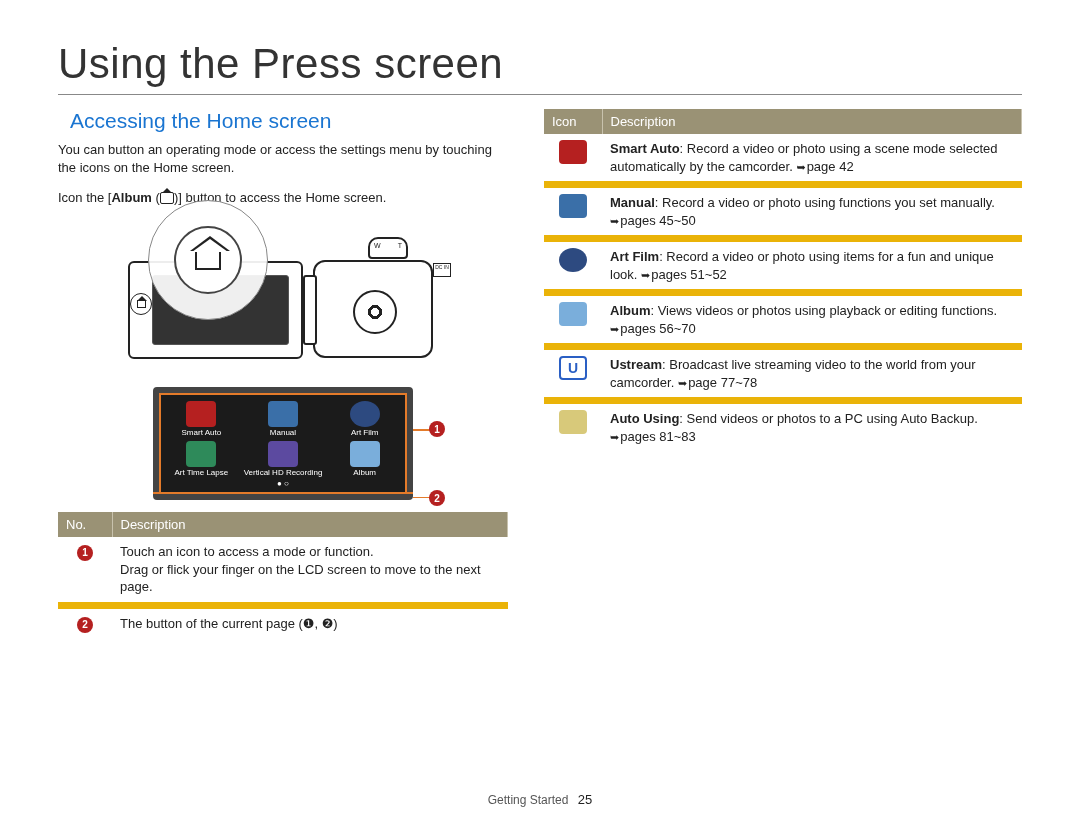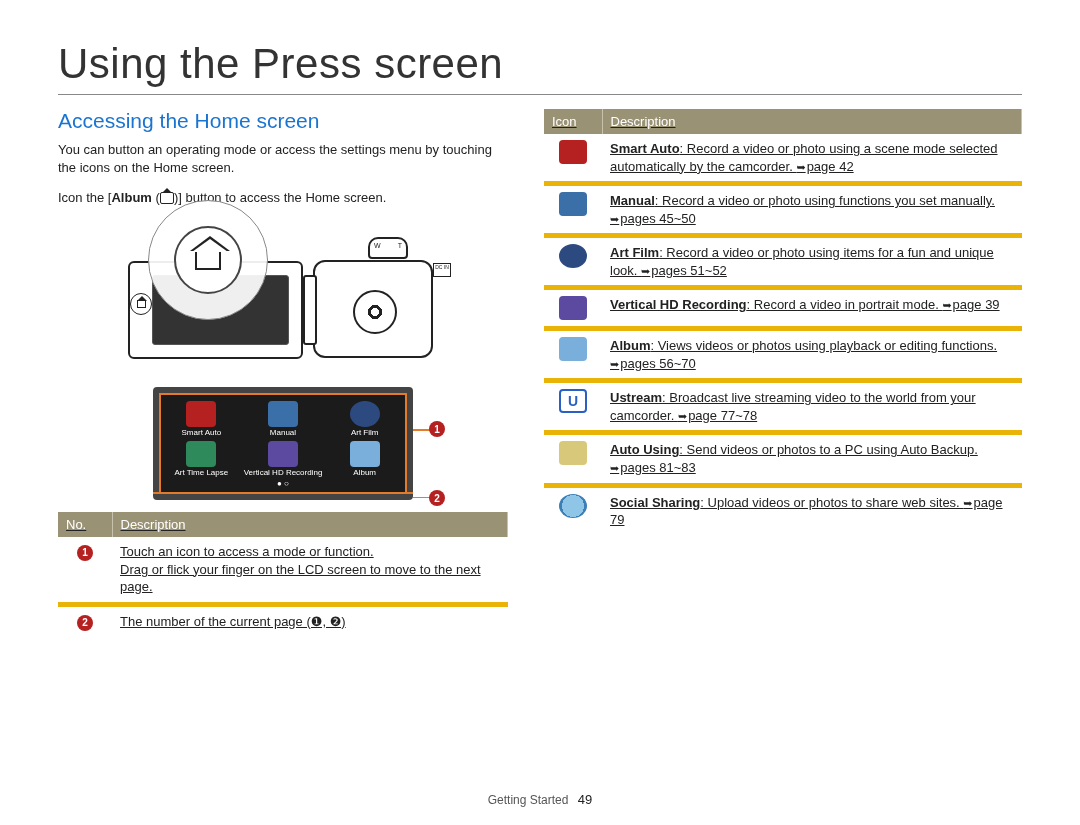--- a/index.html
+++ b/index.html
@@ -25,20 +25,21 @@
     margin-bottom: 14px;
   }
   .cols { display: flex; gap: 36px; }
   .col-left { width: 450px; }
   .col-right { flex: 1; }
   .section-title {
     color: #1a75d1;
     font-size: 21px;
     font-weight: 400;
     margin-bottom: 8px;
+    margin-left: 12px;
   }
   .intro { font-size: 13px; line-height: 1.35; margin-bottom: 14px; }
   .press { font-size: 13px; margin-bottom: 10px; }
   .press b { font-weight: 700; }
   .home-icon-inline {
     display: inline-block;
     width: 14px; height: 12px;
     border: 1.4px solid #222; border-radius: 2px;
     position: relative; vertical-align: -2px;
   }
@@ -101,28 +102,28 @@
   .hs-pager{text-align:center;color:#fff;font-size:8px;padding:2px 0;}
   .hs-frame::after{
     content:"";position:absolute;left:-8px;right:-8px;bottom:-2px;height:2px;background:#e47b2a;
   }
   .callout{position:absolute;width:16px;height:16px;border-radius:50%;background:#b52020;color:#fff;font-size:10px;font-weight:700;display:flex;align-items:center;justify-content:center;}
   .callout.c1{right:-32px;top:34px;} .callout.c2{right:-32px;bottom:-6px;}
   .callout-line{position:absolute;height:1.5px;background:#e47b2a;}
   .callout-line.l1{right:-20px;top:42px;width:20px;}
   .callout-line.l2{right:-20px;bottom:2px;width:20px;}
   
-  table { width:100%; border-collapse: collapse; font-size:13px;text-decoration:underline; }
+  table { width:100%; border-collapse: collapse; font-size:13px; }
   th {
     background:#9a9275; color:#fff; font-weight:400; text-align:left;
     padding:5px 8px; border-right:1px solid #c8c2ad;
   }
   th:first-child{width:54px;}
   .icons-table th:first-child{width:58px;}
-  td { padding:6px 8px; vertical-align: top; line-height:1.35; border-top:5px solid #eab308;}
+  td { padding:6px 8px; vertical-align: top; line-height:1.35; border-top:7px solid #eab308;}
   tbody tr:first-child td{border-top:none;}
   .circle-num{display:inline-block;width:16px;height:16px;border-radius:50%;background:#b52020;color:#fff;font-size:10px;font-weight:700;text-align:center;line-height:16px;}
   .desc b{font-weight:700;}
   .pg-arrow::before{content:"➥";font-size:11px;margin-right:1px;}
   
   .ic{display:inline-block;width:28px;height:24px;border-radius:4px;vertical-align:middle;}
   .ic.smart{background:#b52020;}
   .ic.manual{background:#3a6fa8;}
   .ic.artfilm{background:#2d4a80;border-radius:50%;}
   .ic.artlapse{background:#2e8a5a;}
@@ -218,21 +219,21 @@
         <th>Description</th>
       </tr>
         </thead>
       <tbody id="left-tbody">
           <tr>
             <td style="text-align:center;"><span class="circle-num">1</span></td>
             <td class="desc">Touch an icon to access a mode or function.<br>Drag or flick your finger on the LCD screen to move to the next page.</td>
           </tr>
           <tr>
             <td style="text-align:center;"><span class="circle-num">2</span></td>
-            <td class="desc">The number of the current page (❶, ❷)</td>
+            <td class="desc">The button of the current page (❶, ❷)</td>
           </tr>
         </tbody>
     </table>
   </div>
 
   <div class="col-right">
     <table class="icons-table">
       <thead>
           <tr>
         <th>Icon</th>
@@ -246,40 +247,32 @@
           </tr>
           <tr>
             <td style="text-align:center;"><span class="ic manual"></span></td>
             <td class="desc"><b>Manual</b>: Record a video or photo using functions you set manually. <span class="pg-arrow"></span>pages 45~50</td>
           </tr>
           <tr>
             <td style="text-align:center;"><span class="ic artfilm"></span></td>
             <td class="desc"><b>Art Film</b>: Record a video or photo using items for a fun and unique look. <span class="pg-arrow"></span>pages 51~52</td>
           </tr>
           <tr>
-            <td style="text-align:center;"><span class="ic vertical"></span></td>
-            <td class="desc"><b>Vertical HD Recording</b>: Record a video in portrait mode. <span class="pg-arrow"></span>page 39</td>
-          </tr>
-          <tr>
             <td style="text-align:center;"><span class="ic album"></span></td>
             <td class="desc"><b>Album</b>: Views videos or photos using playback or editing functions. <span class="pg-arrow"></span>pages 56~70</td>
           </tr>
           <tr>
             <td style="text-align:center;"><span class="ic ustream">U</span></td>
             <td class="desc"><b>Ustream</b>: Broadcast live streaming video to the world from your camcorder. <span class="pg-arrow"></span>page 77~78</td>
           </tr>
           <tr>
             <td style="text-align:center;"><span class="ic autobackup"></span></td>
             <td class="desc"><b>Auto Using</b>: Send videos or photos to a PC using Auto Backup. <span class="pg-arrow"></span>pages 81~83</td>
-          </tr>
-          <tr>
-            <td style="text-align:center;"><span class="ic socialshare"></span></td>
-            <td class="desc"><b>Social Sharing</b>: Upload videos or photos to share web sites. <span class="pg-arrow"></span>page 79</td>
           </tr>
         </tbody>
     </table>
   </div>
 </div>
 
 <div class="footer">
   <span>Getting Started</span>
-  <span class="pg">49</span>
+  <span class="pg">25</span>
 </div>
 
 </body></html>

